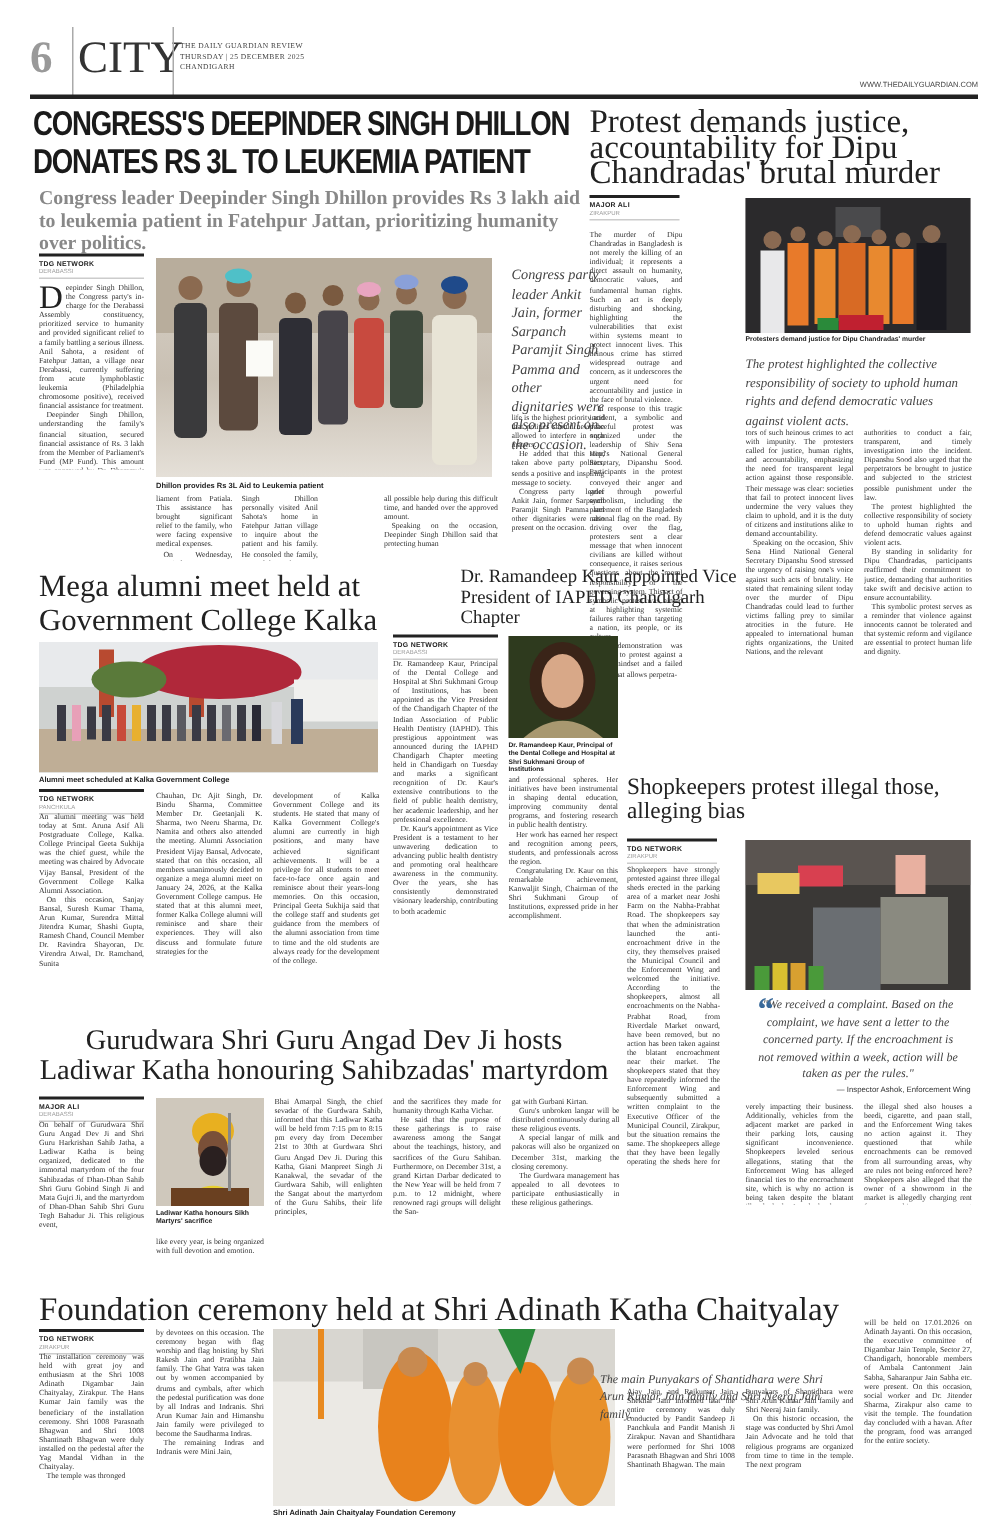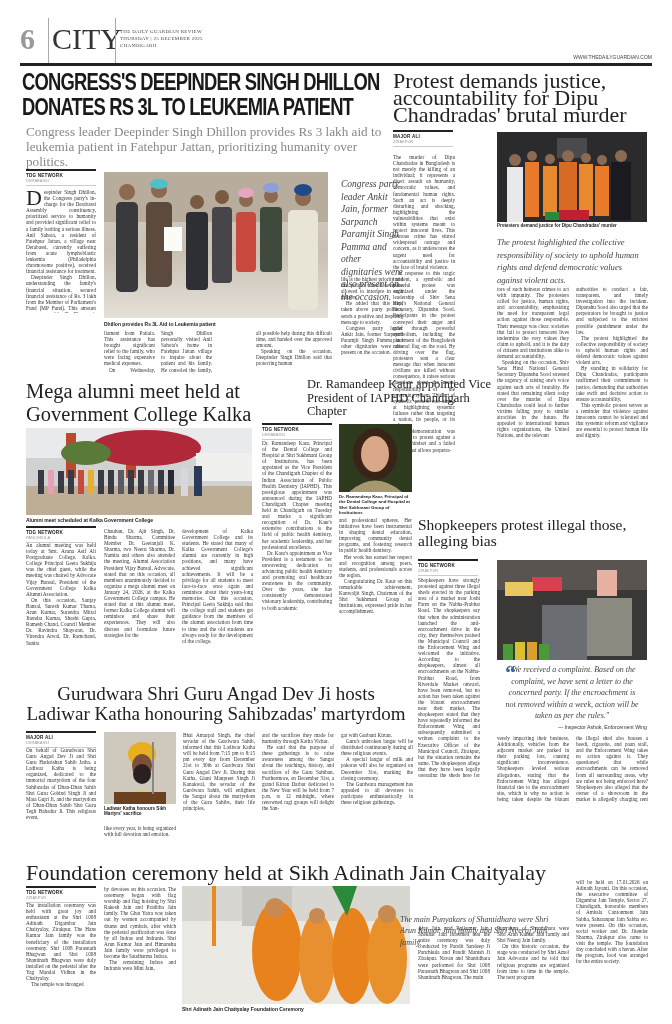--- a/index.html
+++ b/index.html
@@ -30,21 +30,21 @@
     <div>CHANDIGARH</div>
   </div>
   <div class="abs" style="right:0;top:36px;font-family:'Liberation Sans',sans-serif;font-size:5px;color:#444;">WWW.THEDAILYGUARDIAN.COM</div>
 </div>
 <div class="abs rule" style="left:20px;top:63px;width:632px;height:3px;"></div>
 
 <div class="abs hl" style="left:22px;top:70px;width:310px;font-family:'Liberation Sans',sans-serif;font-weight:bold;font-size:23px;line-height:25px;letter-spacing:-1px;transform:scaleX(.8);transform-origin:left;white-space:nowrap;color:#1a1a1a;">
   <div>CONGRESS'S DEEPINDER SINGH DHILLON</div>
   <div>DONATES RS 3L TO LEUKEMIA PATIENT</div>
 </div>
-<div class="abs" style="left:26px;top:124px;width:370px;font-family:'Liberation Serif',serif;font-size:13.2px;line-height:15px;color:#888;">Congress leader Deepinder Singh Dhillon provides Rs 3 lakh aid to leukemia patient in Fatehpur Jattan, prioritizing humanity over politics.</div>
+<div class="abs" style="left:26px;top:124px;width:370px;font-family:'Liberation Serif',serif;font-size:13.2px;line-height:15px;color:#888;font-weight:bold;">Congress leader Deepinder Singh Dhillon provides Rs 3 lakh aid to leukemia patient in Fatehpur Jattan, prioritizing humanity over politics.</div>
 
 <div class="abs" style="left:26px;top:169px;width:70px;">
   <div class="byline">TDG NETWORK</div>
   <div class="place">DERABASSI</div>
   <div class="txt" style="height:124px;">
     <span style="float:left;font-family:'Liberation Serif',serif;font-size:22px;line-height:18px;margin-right:2px;color:#222;">D</span>
     <span>eepinder Singh Dhillon, the Congress party's in-charge for the Derabassi Assembly constituency, prioritized service to humanity and provided significant relief to a family battling a serious illness. Anil Sahota, a resident of Fatehpur Jattan, a village near Derabassi, currently suffering from acute lymphoblastic leukemia (Philadelphia chromosome positive), received financial assistance for treatment.</span>
     <p>Deepinder Singh Dhillon, understanding the family's financial situation, secured financial assistance of Rs. 3 lakh from the Member of Parliament's Fund (MP Fund). This amount was approved by Dr. Dharamvir Gandhi, Member of Par-</p>
   </div>
 </div>
@@ -302,21 +302,21 @@
   <div>and the sacrifices they made for humanity through Katha Vichar.</div>
   <p>He said that the purpose of these gatherings is to raise awareness among the Sangat about the teachings, history, and sacrifices of the Guru Sahiban. Furthermore, on December 31st, a grand Kirtan Darbar dedicated to the New Year will be held from 7 p.m. to 12 midnight, where renowned ragi groups will delight the San-</p>
 </div>
 <div class="abs txt" style="left:341px;top:732px;width:72px;height:125px;">
   <div>gat with Gurbani Kirtan.</div>
   <p>Guru's unbroken langar will be distributed continuously during all these religious events.</p>
   <p>A special langar of milk and pakoras will also be organized on December 31st, marking the closing ceremony.</p>
   <p>The Gurdwara management has appealed to all devotees to participate enthusiastically in these religious gatherings.</p>
 </div>
 
-<div class="abs hl" style="left:26px;top:861px;width:640px;font-size:22px;line-height:24px;white-space:nowrap;">Foundation ceremony held at Sikh Adinath Jain Chaityalay</div>
+<div class="abs hl" style="left:26px;top:861px;width:640px;font-size:22px;line-height:24px;white-space:nowrap;">Foundation ceremony held at Shri Adinath Katha Chaityalay</div>
 <div class="abs" style="left:26px;top:886px;width:70px;">
   <div class="byline">TDG NETWORK</div>
   <div class="place">ZIRAKPUR</div>
 </div>
 <div class="abs txt" style="left:26px;top:902px;width:70px;height:118px;">
   <div>The installation ceremony was held with great joy and enthusiasm at the Shri 1008 Adinath Digambar Jain Chaityalay, Zirakpur. The Hans Kumar Jain family was the beneficiary of the installation ceremony. Shri 1008 Parasnath Bhagwan and Shri 1008 Shantinath Bhagwan were duly installed on the pedestal after the Yag Mandal Vidhan in the Chaityalay.</div>
   <p>The temple was thronged</p>
 </div>
 <div class="abs txt" style="left:104px;top:886px;width:72px;height:134px;">
   <div>by devotees on this occasion. The ceremony began with flag worship and flag hoisting by Shri Rakesh Jain and Pratibha Jain family. The Ghat Yatra was taken out by women accompanied by drums and cymbals, after which the pedestal purification was done by all Indras and Indranis. Shri Arun Kumar Jain and Himanshu Jain family were privileged to become the Saudharma Indras.</div>

